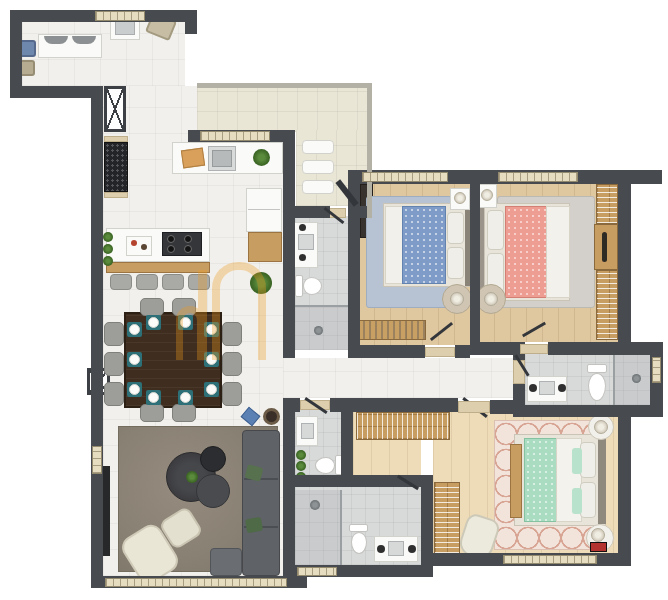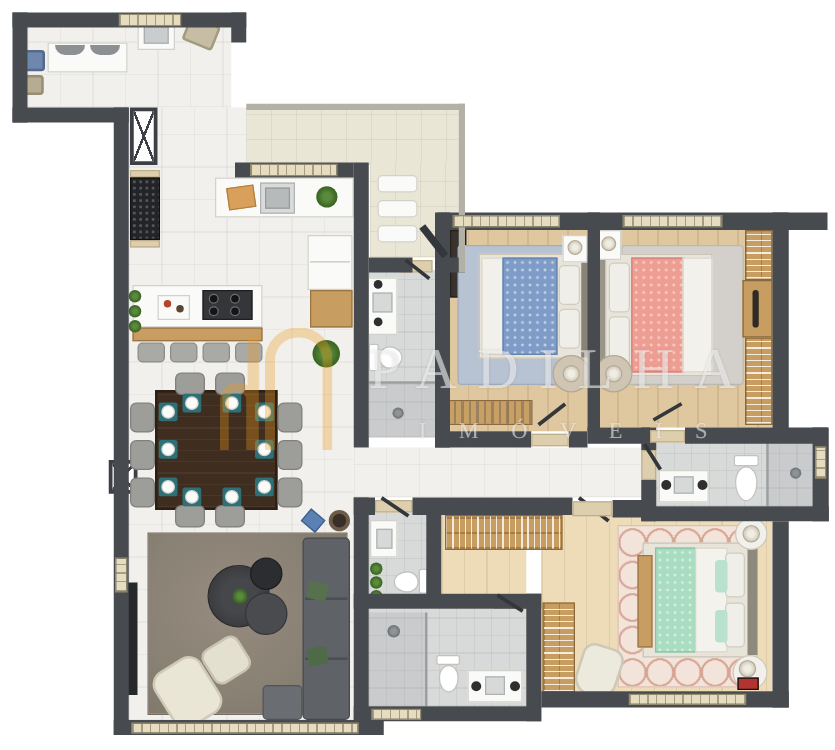--- a/index.html
+++ b/index.html
@@ -326,16 +326,14 @@
   <div class="leaf" style="left:396px;top:481px;width:24px;height:3px;transform:rotate(32deg);"></div>
   <div class="sill" style="left:425px;top:347px;width:30px;height:10px;"></div>
   <div class="sill" style="left:520px;top:344px;width:28px;height:10px;"></div>
   <div class="sill" style="left:458px;top:401px;width:32px;height:12px;"></div>
 
   <div class="abs" style="left:168px;top:252px;width:120px;height:112px;opacity:.32;">
     <div class="logo-part" style="left:44px;top:10px;width:54px;height:98px;border-radius:26px 26px 0 0;"></div>
     <div class="logo-part" style="left:8px;top:54px;width:28px;height:54px;border-radius:14px 14px 0 0;border-width:7px;"></div>
     <div class="abs" style="left:30px;top:18px;width:9px;height:90px;background:#f09a1e;"></div>
   </div>
-  <div class="wm-text" style="left:295px;top:268px;font-size:46px;letter-spacing:16px;">PADILHA</div>
-  <div class="wm-text" style="left:335px;top:334px;font-size:18px;letter-spacing:26px;">IMÓVEIS</div>
 
 </div>
 
 </body></html>

